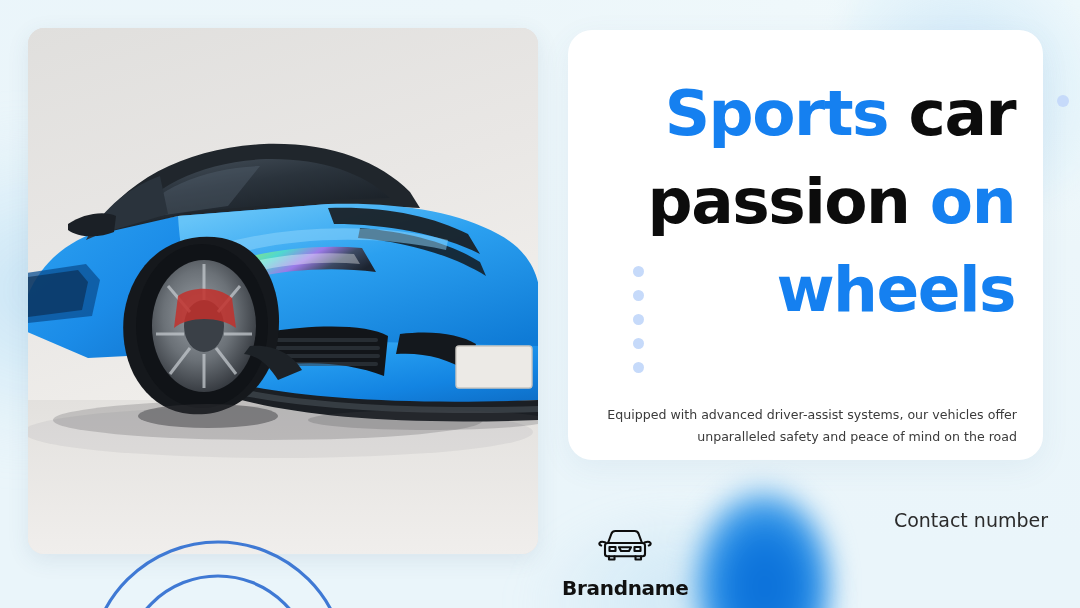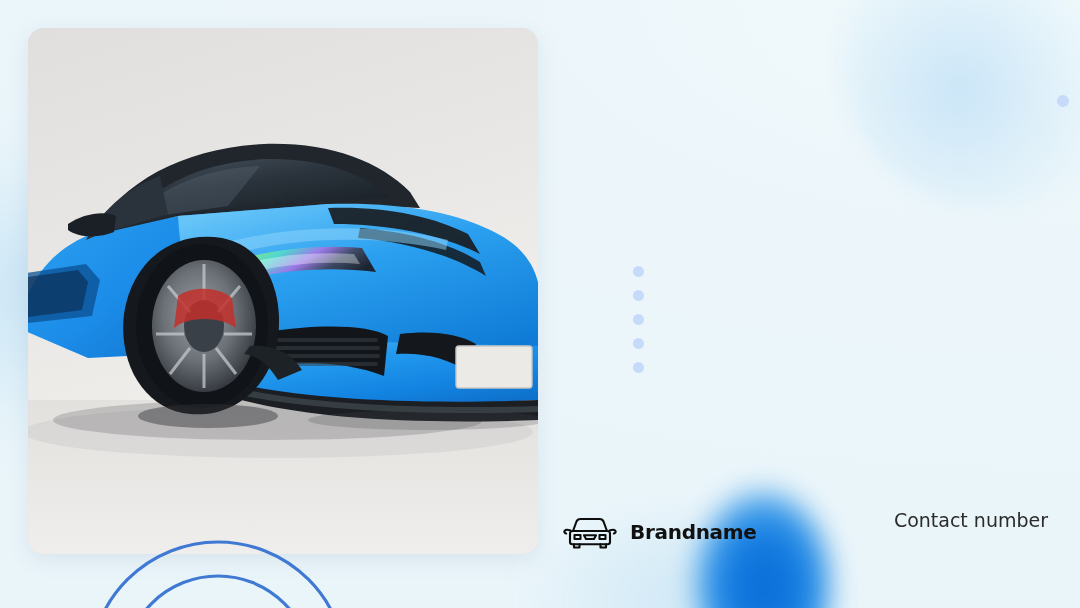--- a/index.html
+++ b/index.html
@@ -70,21 +70,21 @@
   }
   .headline .hl{color:#1580f0;}
   .body-copy{
     position:absolute;left:38px;right:26px;top:374px;
     text-align:right;
     font-size:12.6px;line-height:22px;color:#3b3b3b;
     font-family:"DejaVu Sans","Liberation Sans",sans-serif;
   }
 
   
-  .brand{position:absolute;left:562px;top:512px;display:flex;align-items:center;gap:12px;}
+  .brand{position:absolute;left:562px;top:524px;display:flex;align-items:center;gap:12px;flex-direction:column;}
   .brand .ico{width:56px;height:40px;display:block;}
   .brand .name{
     font-family:"DejaVu Sans","Liberation Sans",sans-serif;
     font-weight:bold;font-size:20px;color:#111;letter-spacing:-.3px;
   }
 
   
   .contact{position:absolute;right:32px;top:505px;text-align:right;}
   .contact .lbl{font-size:19px;color:#2b2b2b;line-height:30px;font-family:"DejaVu Sans","Liberation Sans",sans-serif;}
   .contact .num{font-size:23px;color:#151515;line-height:32px;font-family:"DejaVu Sans","Liberation Sans",sans-serif;}
@@ -214,20 +214,30 @@
       </g>
       <path d="M150 268 C 164 258, 190 258, 204 270 L 208 300 C 192 288, 160 288, 146 300 Z" fill="#c2302b" opacity=".85"></path>
 
       <path d="M222 318 C 246 316, 264 326, 274 342 L 250 352 C 240 336, 230 328, 216 326 Z" fill="#1d2227"></path>
 
       <ellipse cx="180" cy="388" rx="70" ry="12" fill="rgba(50,50,55,.45)"></ellipse>
       <ellipse cx="400" cy="392" rx="120" ry="10" fill="rgba(70,70,75,.22)"></ellipse>
     </svg>
   </div>
 
+  <div class="card">
+    <div class="headline">
+      <span class="hl">Sports</span>
+      <span>car</span><br>
+      <span>passion</span>
+      <span class="hl">on</span><br>
+      <span class="hl">wheels</span>
+    </div>
+    <div class="body-copy">Equipped with advanced driver-assist systems, our vehicles offer unparalleled safety and peace of mind on the road</div>
+  </div>
 
   <div class="dot-col">
     <i></i>
     <i></i>
     <i></i>
     <i></i>
     <i></i>
   </div>
   <div class="dot dot-right"></div>
 

